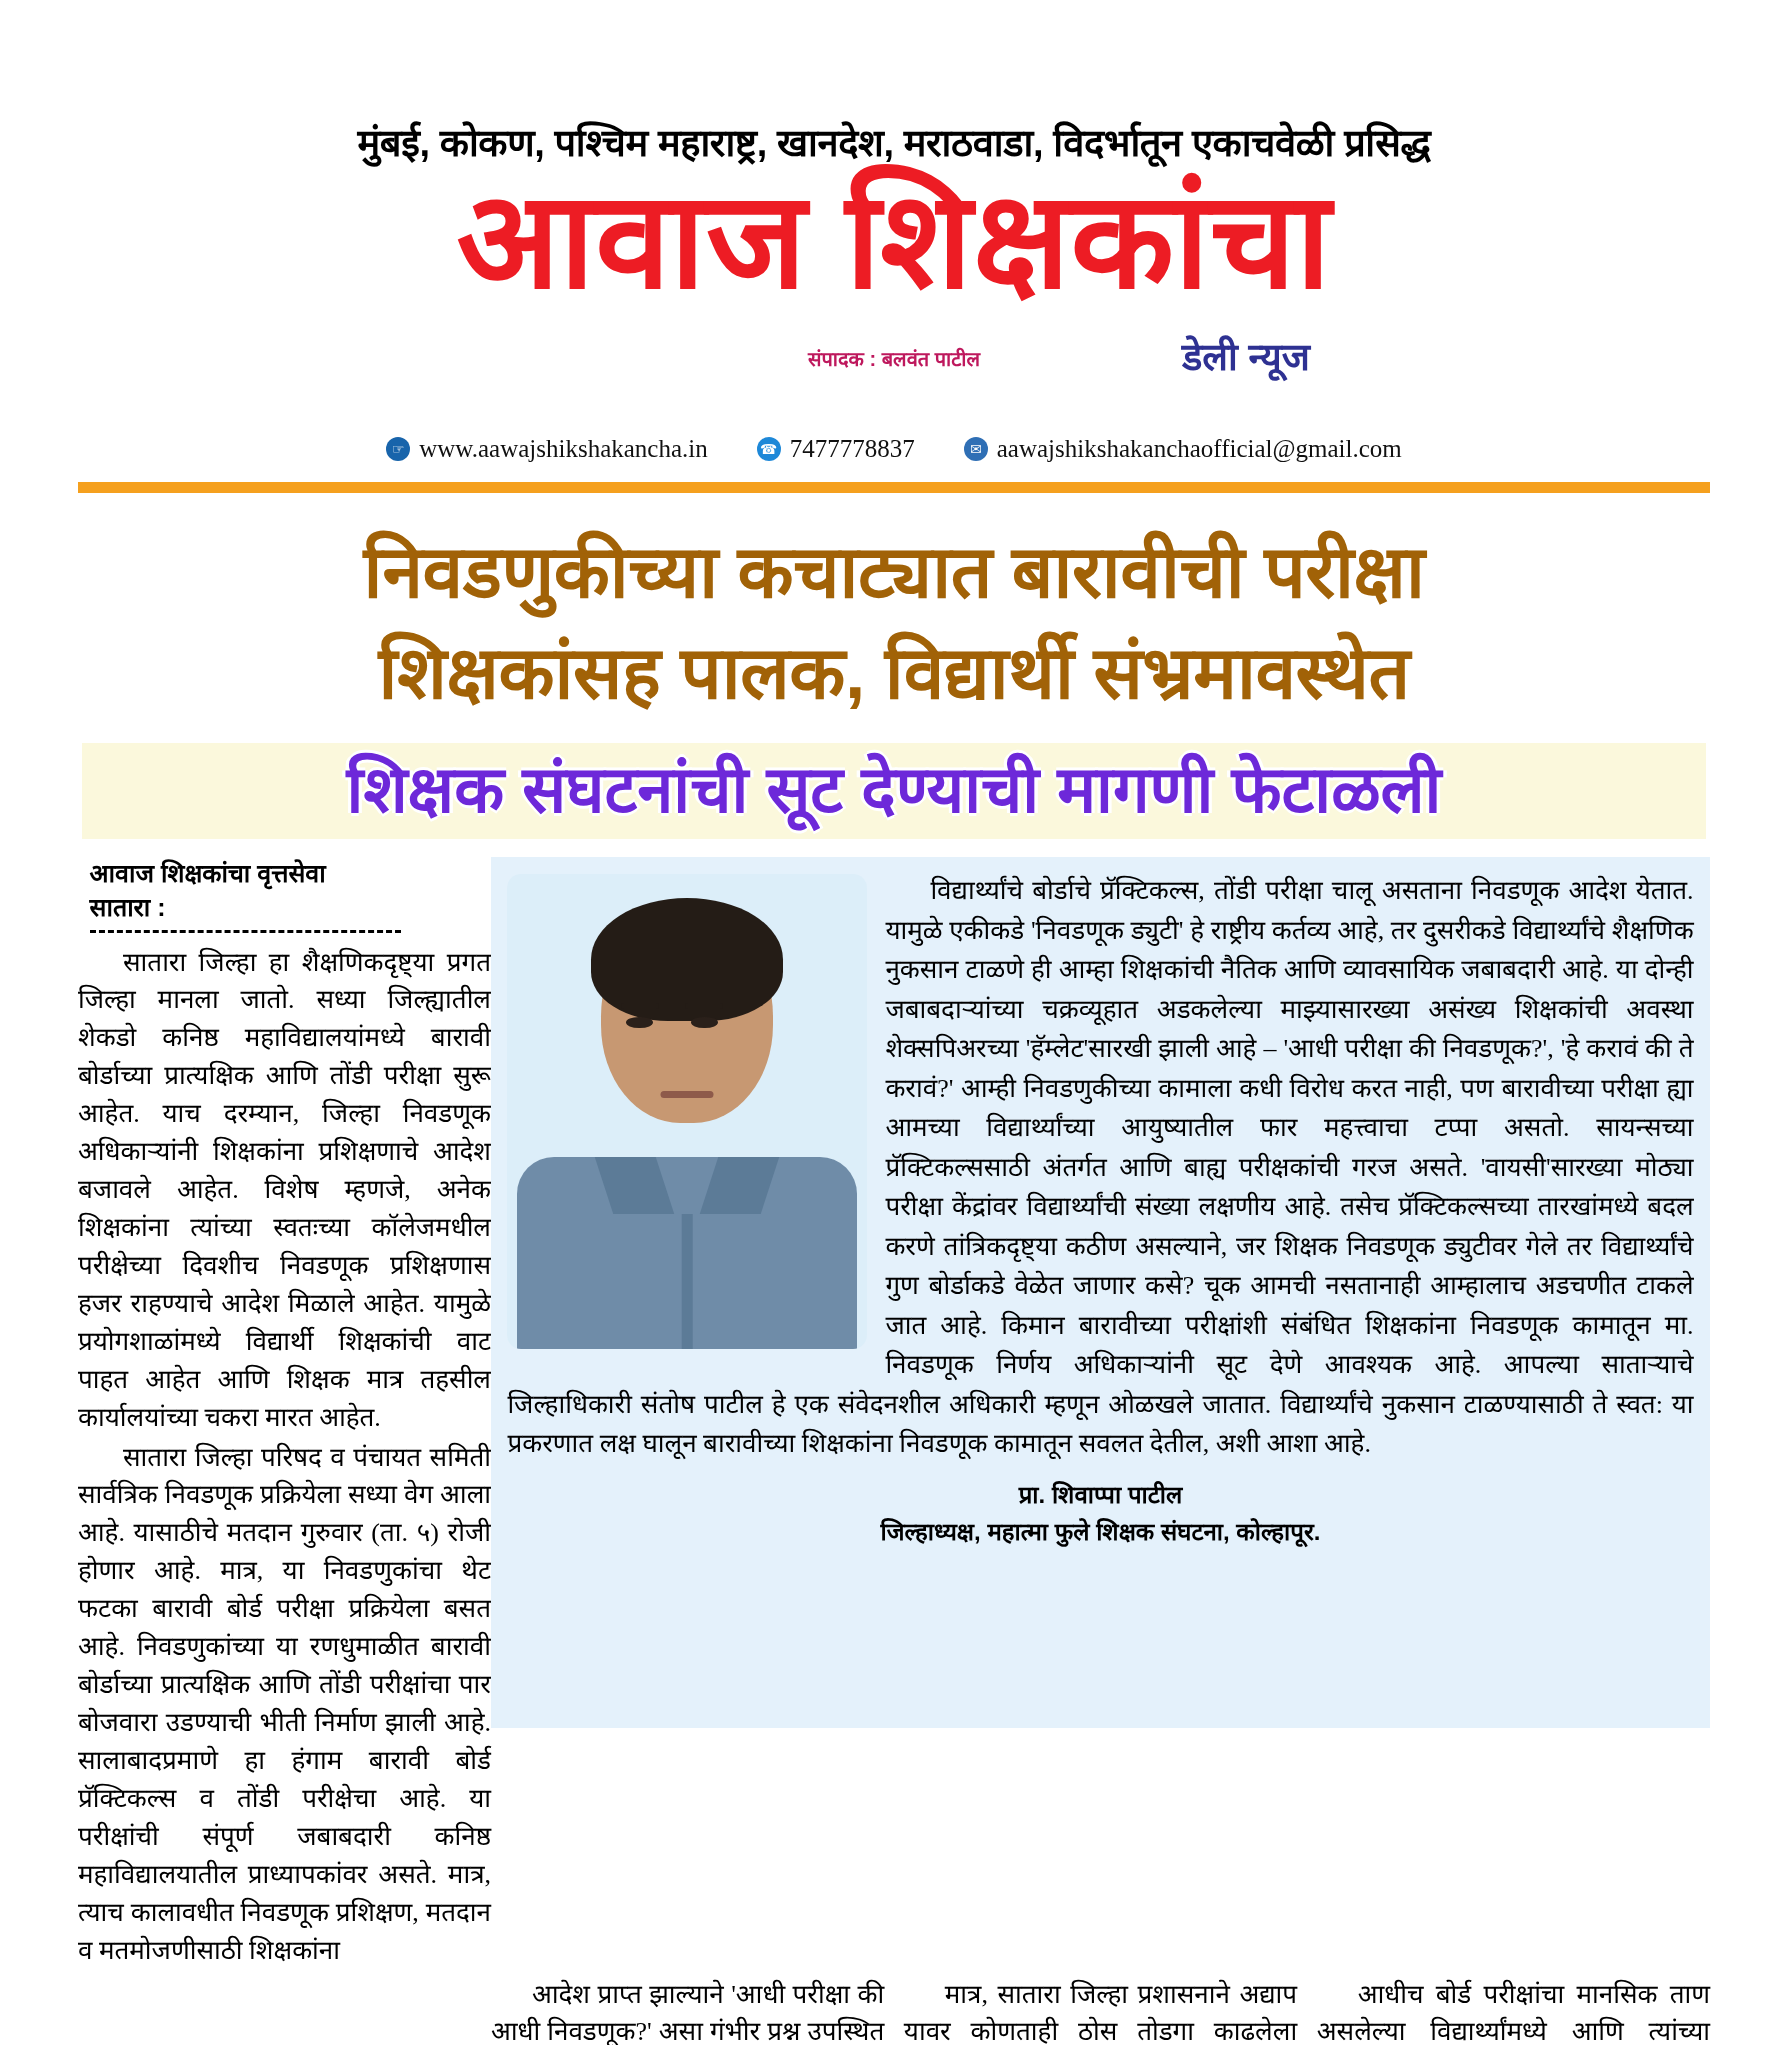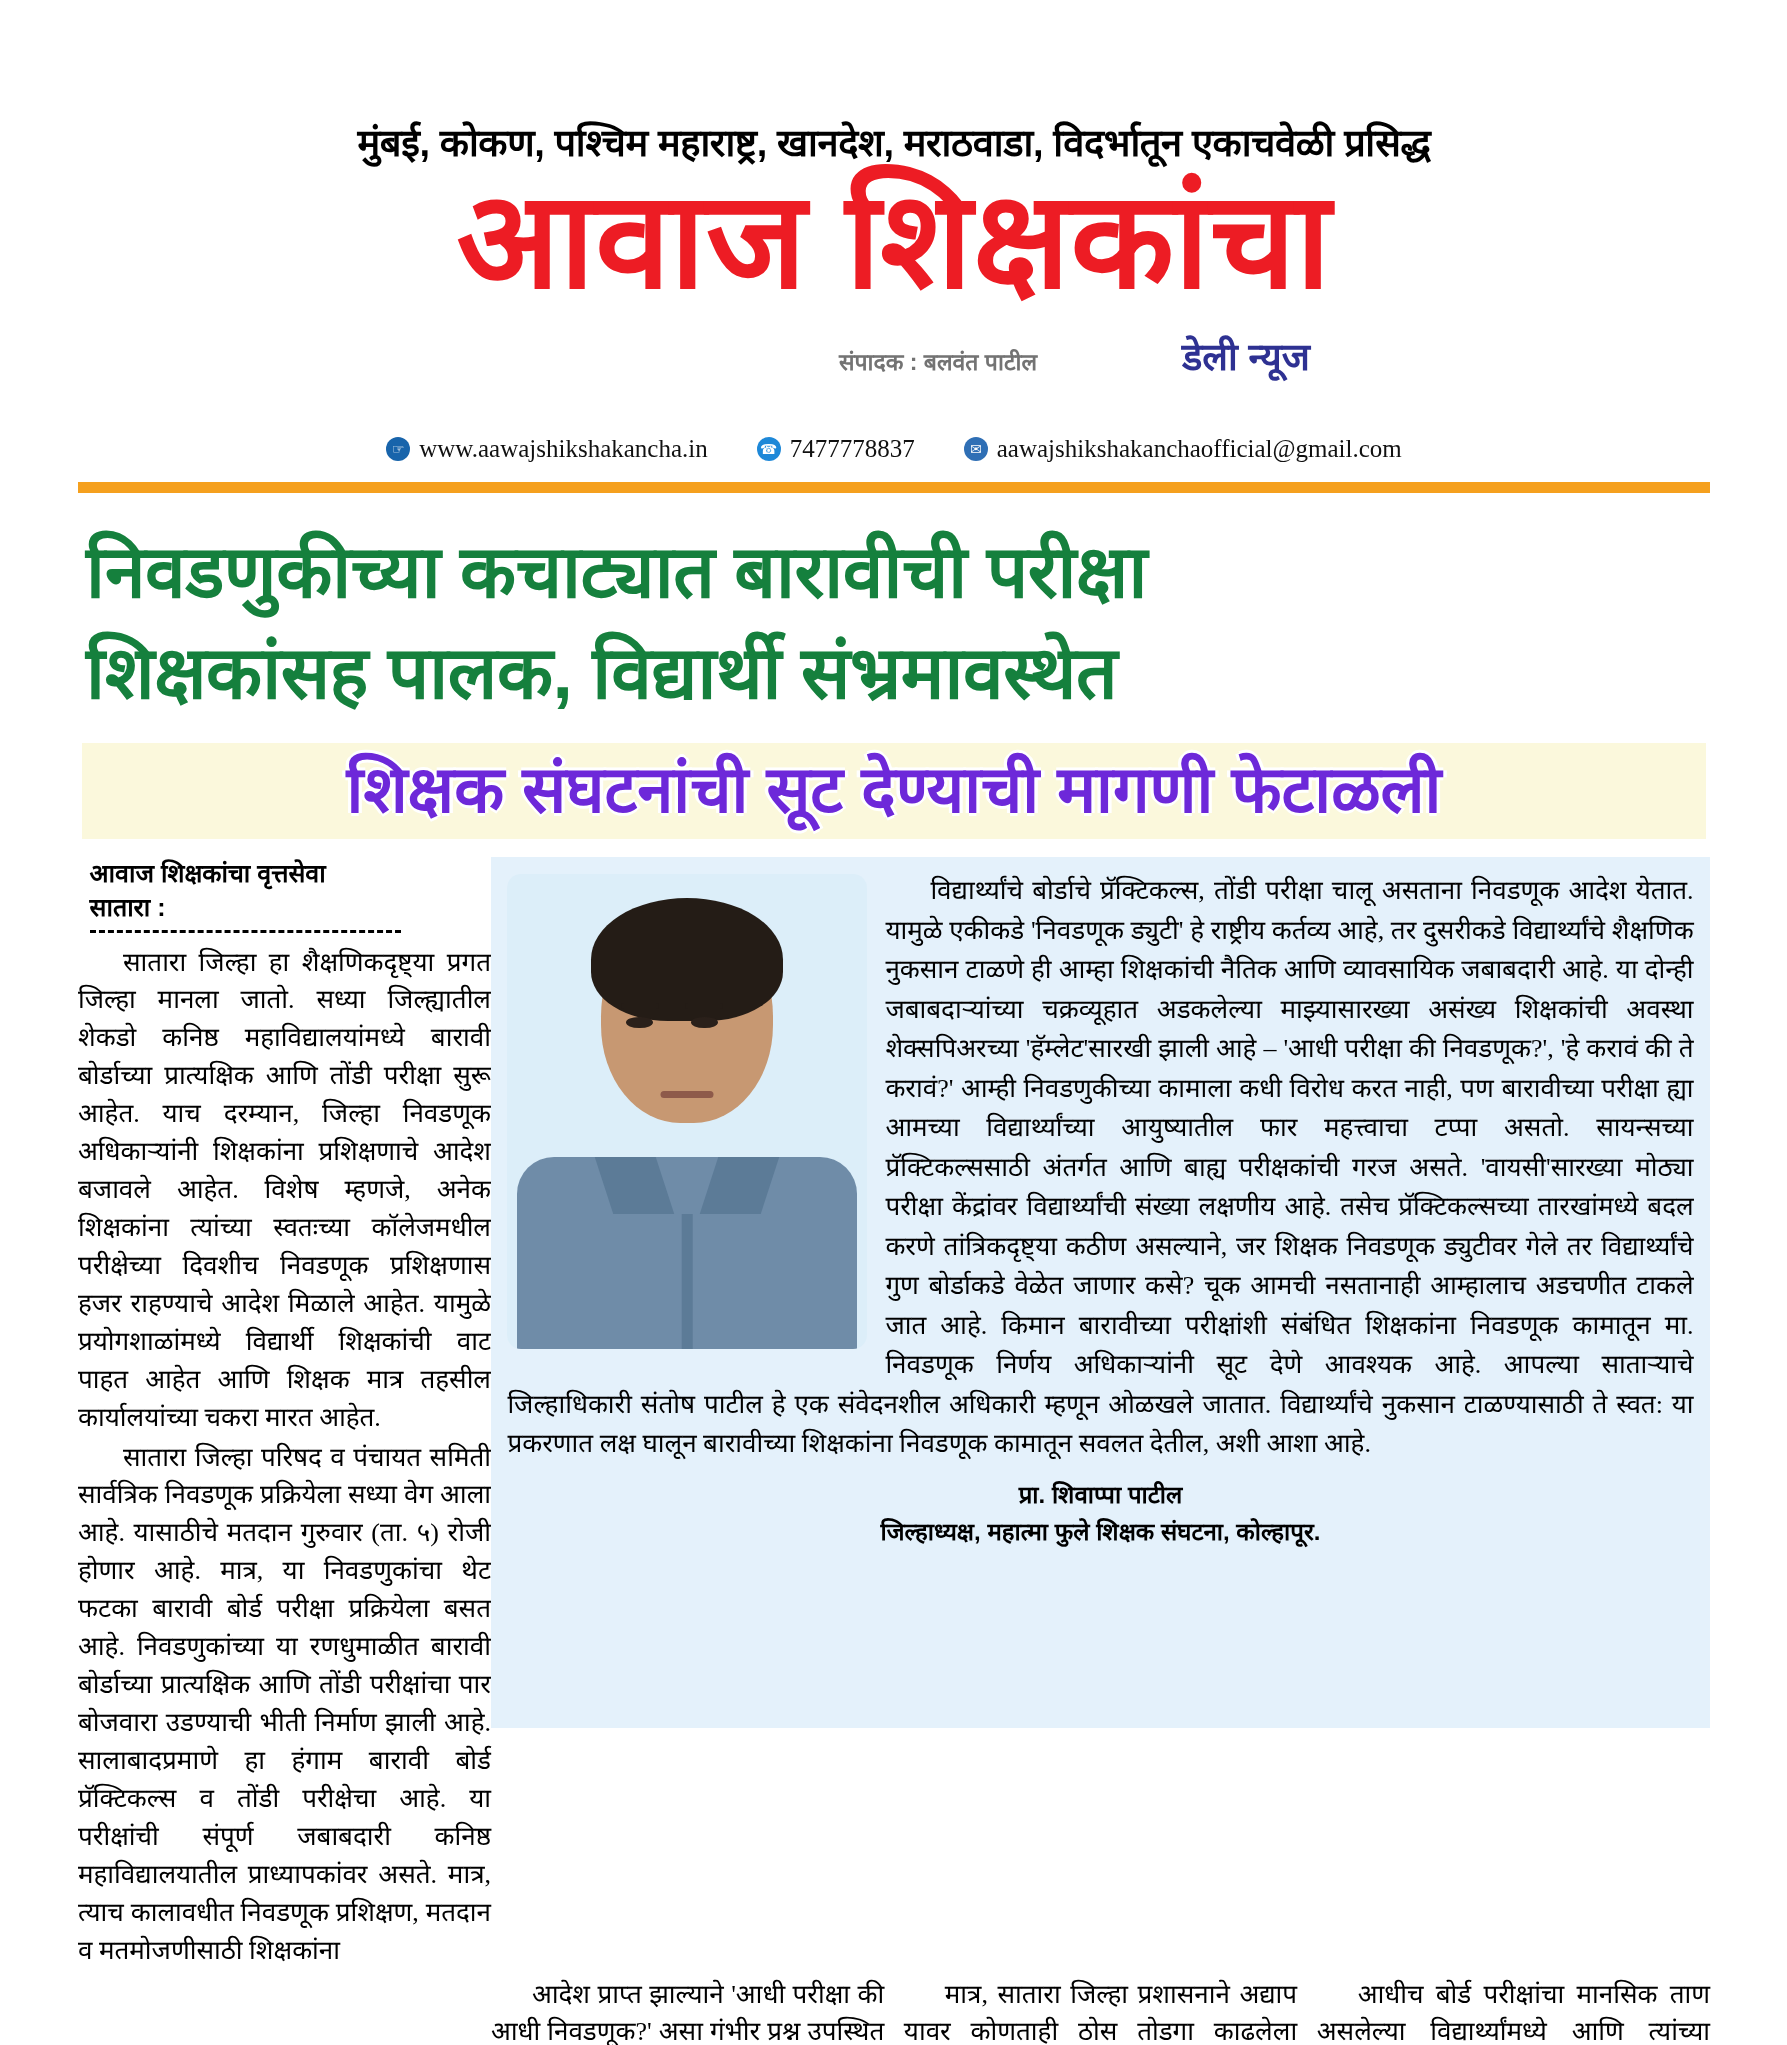--- a/index.html
+++ b/index.html
@@ -18,21 +18,21 @@
   .logo-wrap{position:relative;text-align:center;margin-top:8.2px;height:172px;}
   .logo{
     font-family:Liberation Sans, sans-serif;font-weight:bold;
     color:#ED1C24;font-size:135px;line-height:1;letter-spacing:0.8px;
     white-space:nowrap;
   }
   .sub-row{position:relative;height:70px;}
   .editor{
     position:absolute;left:50%;transform:translateX(-50%);top:0;
     font-family:"Liberation Sans","DejaVu Sans",sans-serif;font-weight:bold;
-    color:#737373;font-size:23px;white-space:nowrap;margin-left:44px;
+    color:#be185d;font-size:20px;white-space:nowrap;
   }
   .daily{
     position:absolute;left:1182px;top:-16.4px;
     font-family:"Liberation Sans","DejaVu Sans",sans-serif;font-weight:bold;
     color:#2E3192;font-size:38px;white-space:nowrap;
   }
 
   
   .contact-bar{
     display:flex;align-items:center;justify-content:center;gap:49px;
@@ -46,22 +46,22 @@
     color:#fff;font-size:14px;font-family:"DejaVu Sans",sans-serif;flex:0 0 auto;
   }
   .cicon.globe{background:#1864ab;}
   .cicon.phone{background:#1e88d8;}
   .cicon.mail{background:#2f6fb5;}
 
   .orange-bar{height:10.6px;background:#F5A01E;margin:19px 78px 0 78px;}
 
   
   .headline{
-    color:#15803d;font-family:"Liberation Sans","DejaVu Sans",sans-serif;
-    font-weight:bold;font-size:73px;line-height:1.38;text-align:left;
+    color:#a16207;font-family:"Liberation Sans","DejaVu Sans",sans-serif;
+    font-weight:bold;font-size:73px;line-height:1.38;text-align:center;
     margin:29px 86px 0 86px;letter-spacing:-0.4px;
   }
   .headline .l2{display:block;}
   .yellow-banner{
     background:#FBF8DC;margin:19.6px 82px 0 82px;padding:10.6px 0 14px 0;
     text-align:center;
   }
   .yellow-banner .y-txt{
     color:#6d28d9;font-family:"Liberation Sans","DejaVu Sans",sans-serif;
     font-weight:bold;font-size:65px;line-height:1.1;

